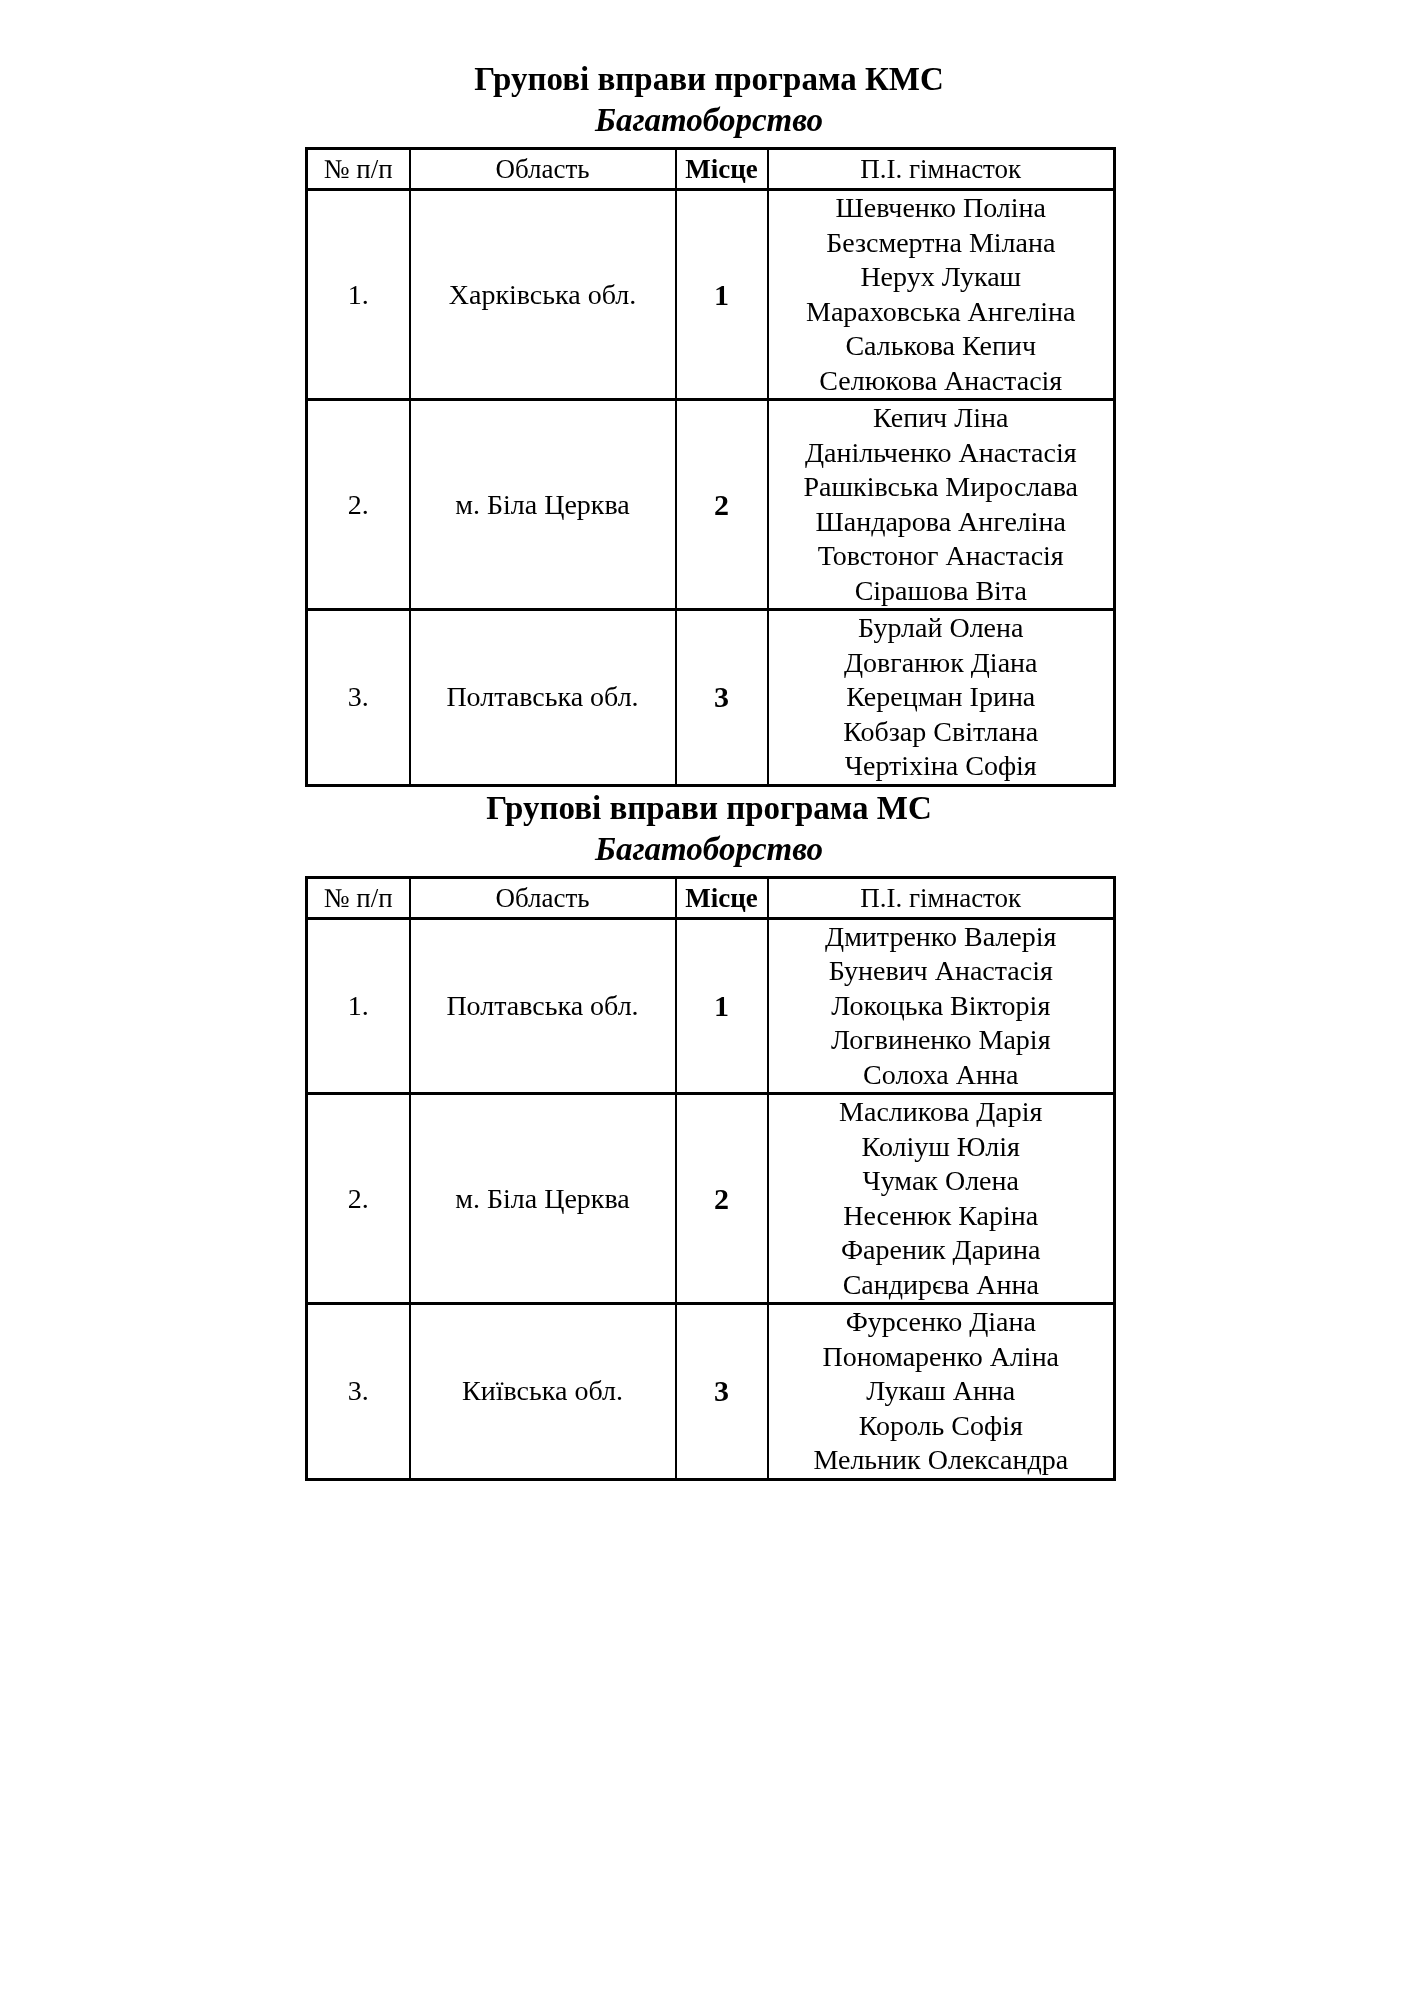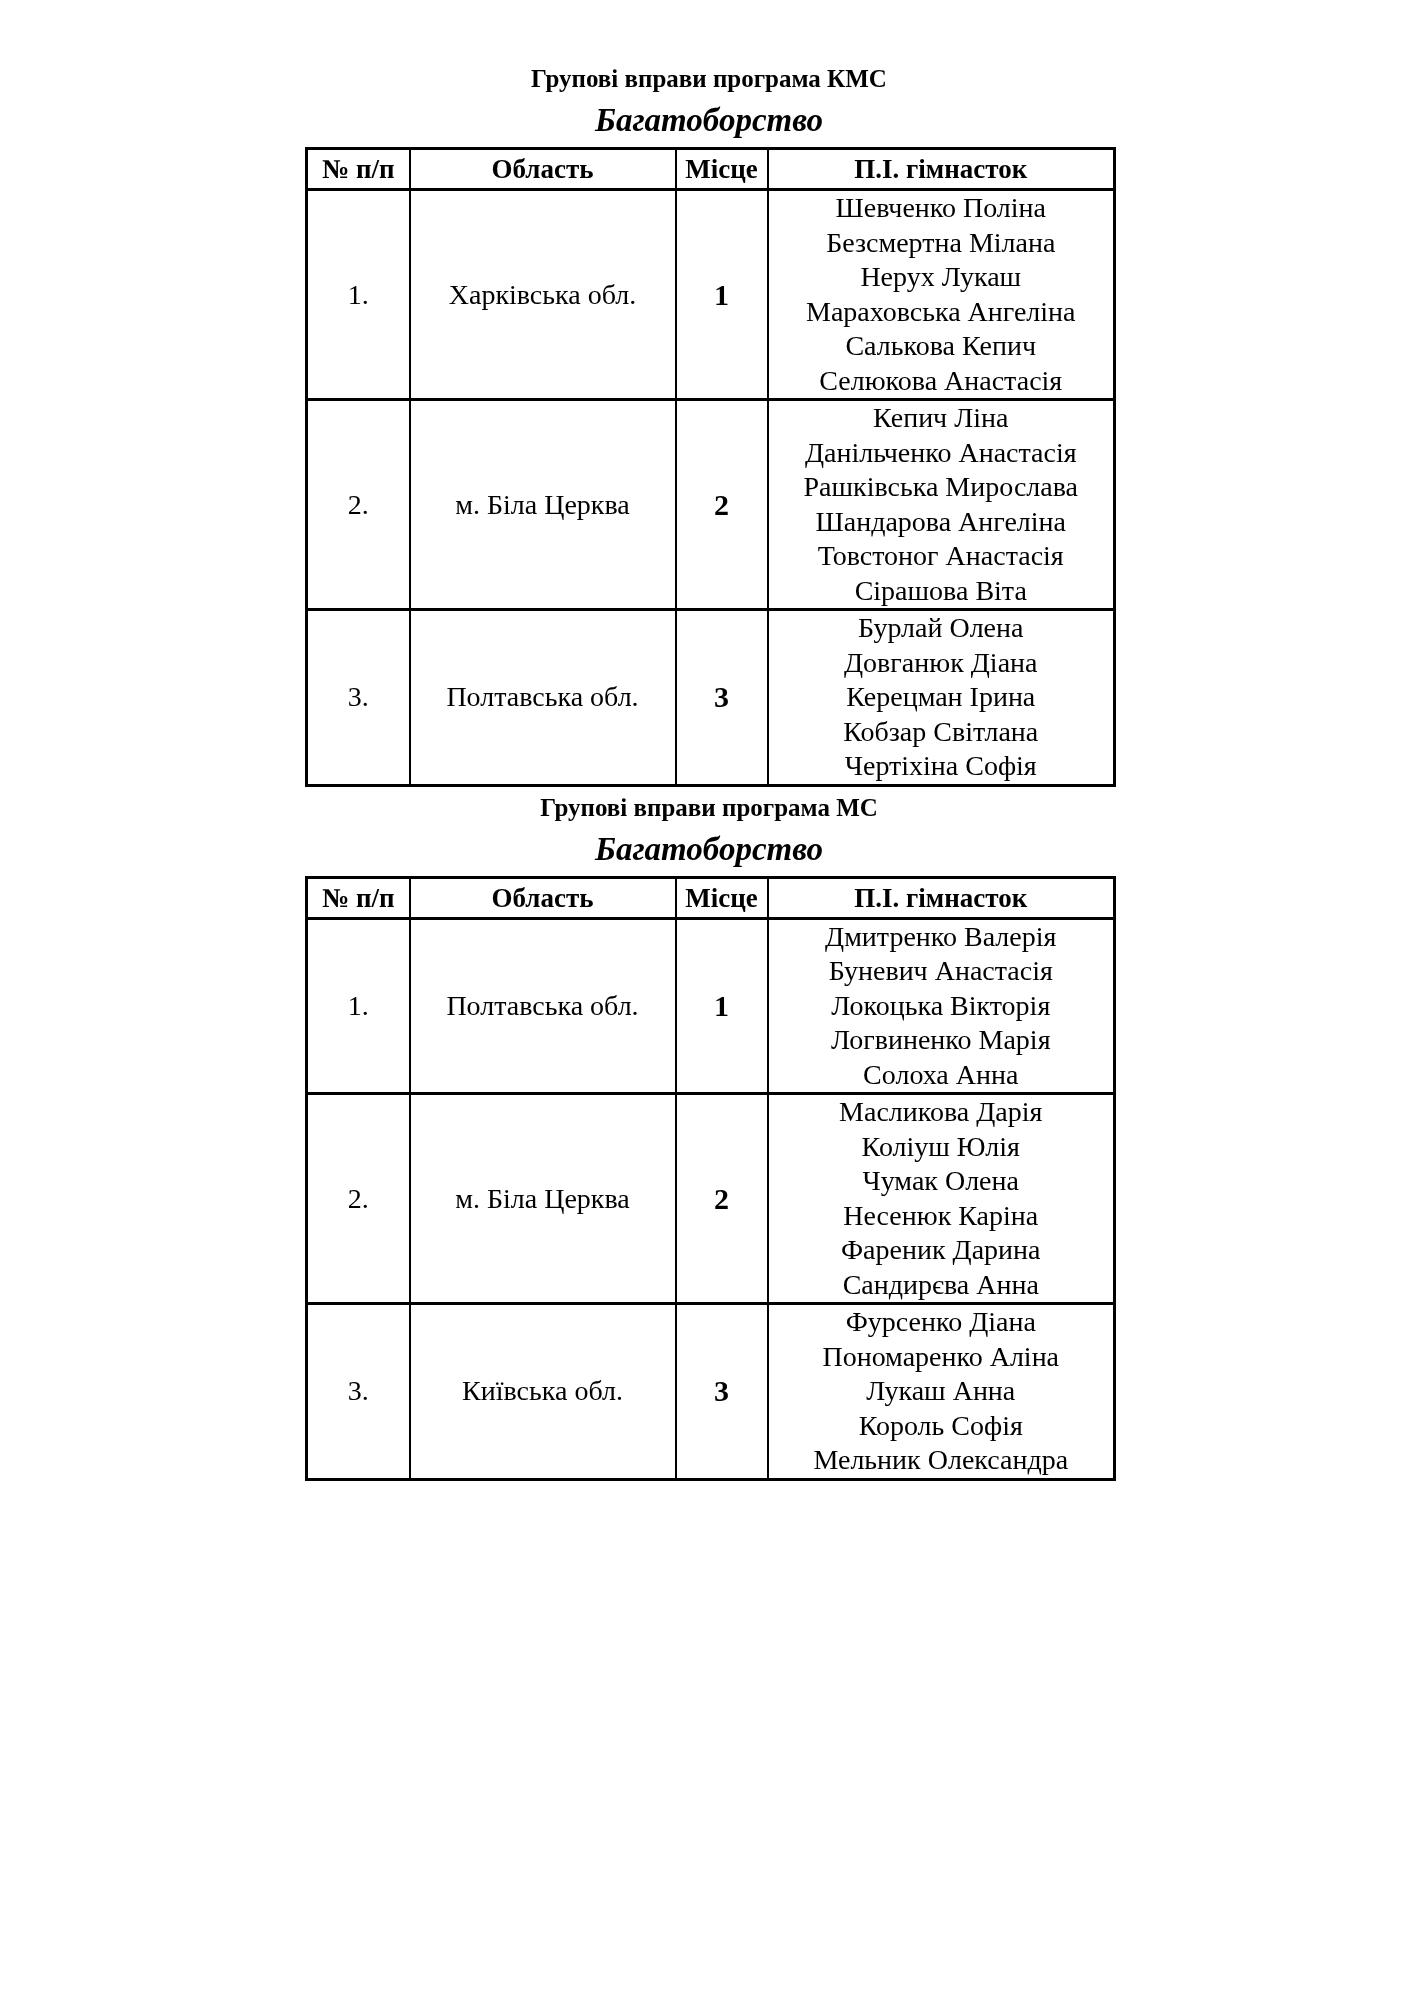--- a/index.html
+++ b/index.html
@@ -18,21 +18,21 @@
   }
   .content {
     position: absolute;
     left: 305px;
     top: 58px;
     width: 808px;
   }
   .table-title {
     text-align: center;
     font-weight: bold;
-    font-size: 25px;
+    font-size: 33px;
     line-height: 42px;
   }
   .table-subtitle {
     text-align: center;
     font-weight: bold;
     font-size: 33px;
     line-height: 40px;
     font-style: italic;
   }
   table.results {
@@ -51,21 +51,21 @@
     padding: 0;
     vertical-align: middle;
     text-align: center;
   }
   col.c-num    { width: 103px; }
   col.c-region { width: 266px; }
   col.c-place  { width: 92px;  }
   col.c-names  { width: 347px; }
 
   table.results thead th {
-    font-weight: bold;
+    font-weight: normal;
     font-size: 27px;
     line-height: 36px;
     height: 38px;
     text-align: center;
   }
   table.results thead th.bold { font-weight: bold; }
 
   td.cell-num {
     text-align: center;
     font-size: 28px;

